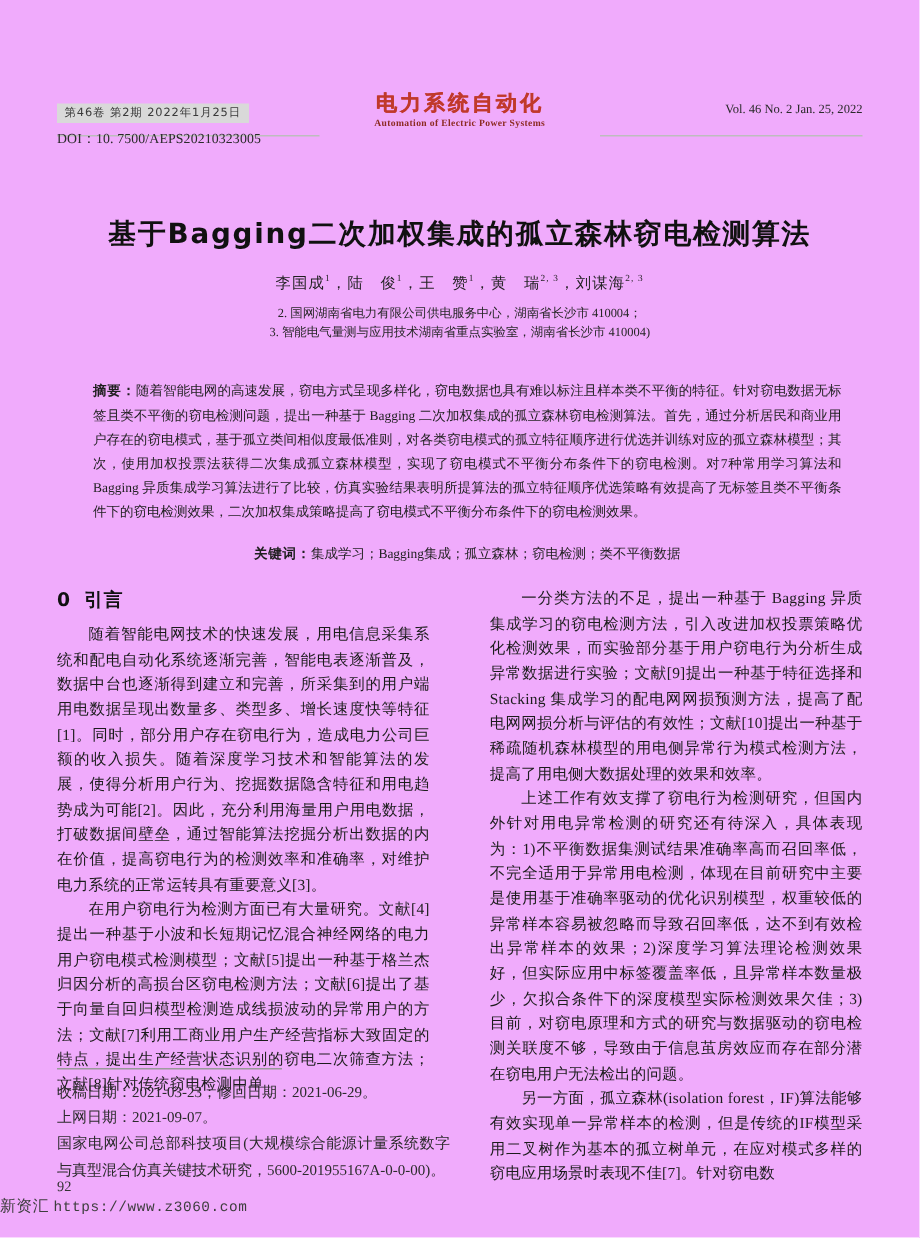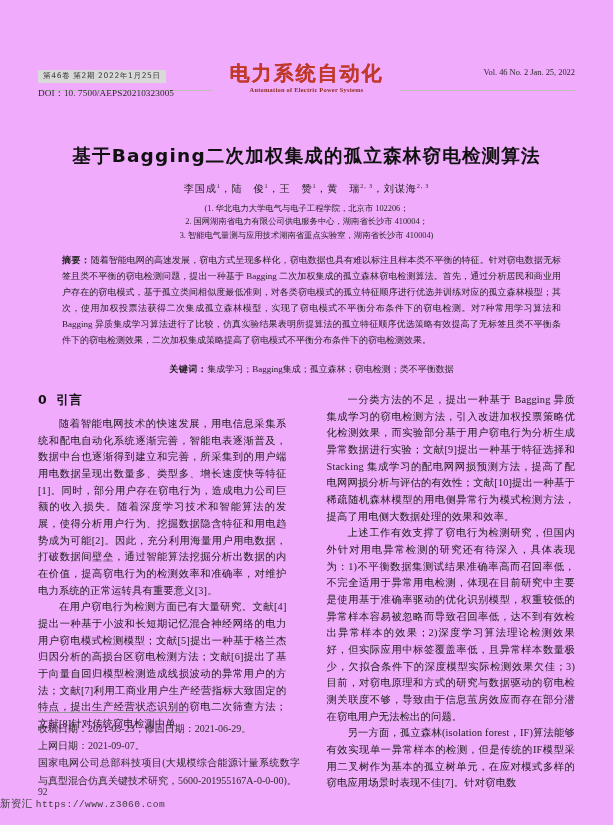--- a/index.html
+++ b/index.html
@@ -52,21 +52,21 @@
   .mast-center {
     position: absolute;
     left: 50%;
     transform: translateX(-50%);
     top: -2px;
     text-align: center;
     width: 230px;
   }
   .journal-cn {
     color: #c0392b;
-    font-size: 20px;
+    font-size: 14px;
     font-weight: bold;
     letter-spacing: 2px;
     line-height: 1.1;
     font-family: "DejaVu Sans", sans-serif;
     text-shadow: 0.3px 0 0 #c0392b;
   }
   .journal-en {
     color: #8c2b22;
     font-size: 6.4px;
     letter-spacing: 0.25px;
@@ -243,21 +243,20 @@
     </div>
 
     <div class="mast-right">Vol. 46 No. 2 Jan. 25, 2022</div>
   </div>
 
   <div class="title">基于Bagging二次加权集成的孤立森林窃电检测算法</div>
 
   <div class="authors"><span>李国成</span><sup>1</sup><span>，</span><span>陆　俊</span><sup>1</sup><span>，</span><span>王　赞</span><sup>1</sup><span>，</span><span>黄　瑞</span><sup>2, 3</sup><span>，</span><span>刘谋海</span><sup>2, 3</sup></div>
 
   <div class="affils">
-      <div>(1. 华北电力大学电气与电子工程学院，北京市 102206；</div>
       <div>2. 国网湖南省电力有限公司供电服务中心，湖南省长沙市 410004；</div>
       <div>3. 智能电气量测与应用技术湖南省重点实验室，湖南省长沙市 410004)</div>
     </div>
 
   <div class="abstract">
     <b>摘要：</b><span>随着智能电网的高速发展，窃电方式呈现多样化，窃电数据也具有难以标注且样本类不平衡的特征。针对窃电数据无标签且类不平衡的窃电检测问题，提出一种基于 Bagging 二次加权集成的孤立森林窃电检测算法。首先，通过分析居民和商业用户存在的窃电模式，基于孤立类间相似度最低准则，对各类窃电模式的孤立特征顺序进行优选并训练对应的孤立森林模型；其次，使用加权投票法获得二次集成孤立森林模型，实现了窃电模式不平衡分布条件下的窃电检测。对7种常用学习算法和 Bagging 异质集成学习算法进行了比较，仿真实验结果表明所提算法的孤立特征顺序优选策略有效提高了无标签且类不平衡条件下的窃电检测效果，二次加权集成策略提高了窃电模式不平衡分布条件下的窃电检测效果。</span>
   </div>
 
   <div class="keywords">
     <b>关键词：</b><span>集成学习；Bagging集成；孤立森林；窃电检测；类不平衡数据</span>

